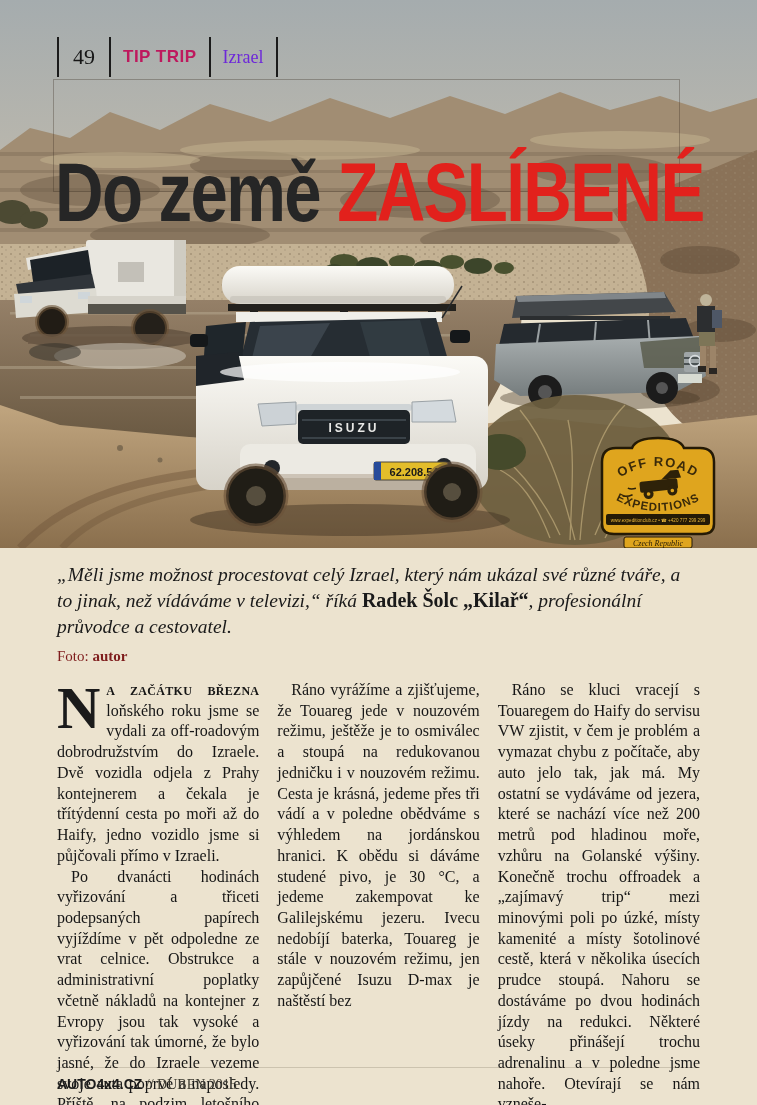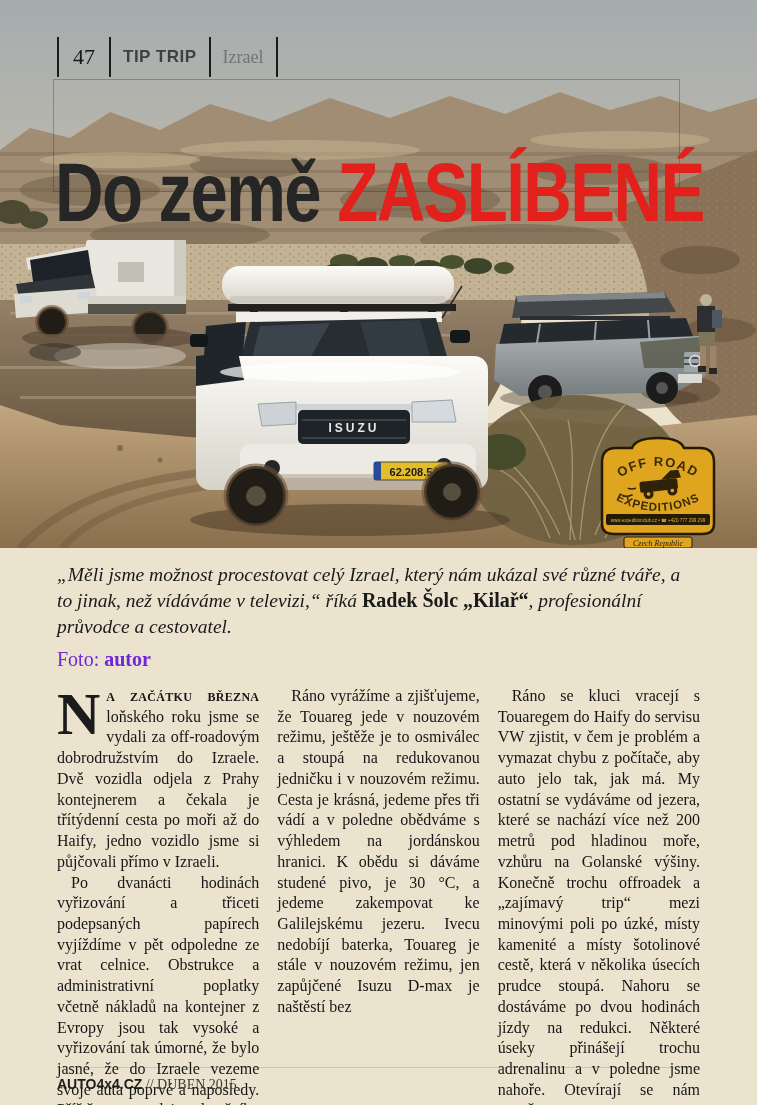--- a/index.html
+++ b/index.html
@@ -6,35 +6,35 @@
   .page{position:relative;width:757px;height:1105px;background:#ece3cf;overflow:hidden;
         font-family:"Liberation Serif",serif;}
   
   .photo-wrap{position:absolute;top:0;left:0;width:757px;height:548px;}
   .photo-wrap svg{display:block;}
   
   .kicker{position:absolute;top:36px;left:57px;display:flex;align-items:center;height:42px;}
   .kicker .vbar{width:2px;height:40px;background:#1b1b1b;}
   .kicker .pageno{font-size:22px;color:#161616;margin:0 14px;}
   .kicker .sec{font-family:"Liberation Sans",sans-serif;font-weight:bold;font-size:17px;
-               letter-spacing:.5px;color:#404040;margin:0 12px;}
-  .kicker .topic{font-size:18px;color:#737373;margin:0 12px;}
+               letter-spacing:.5px;color:#be185d;margin:0 12px;}
+  .kicker .topic{font-size:18px;color:#6d28d9;margin:0 12px;}
   .title-frame{position:absolute;top:79px;left:53px;width:625px;height:111px;
                border:1px solid rgba(55,45,32,.32);}
   .headline{position:absolute;top:94px;left:55px;white-space:nowrap;
             font-family:"Liberation Sans",sans-serif;font-weight:bold;font-size:84px;
             transform:scaleX(.80);transform-origin:left top;letter-spacing:-2px;line-height:1;}
   .headline .t-black{color:#262626;}
   .headline .t-red{color:#e2211c;}
   
   .content{position:absolute;top:548px;left:0;width:757px;height:557px;background:#ece3cf;
            box-sizing:border-box;padding:12px 57px 0 57px;color:#1b1b1b;}
   .quote{margin:2px 0 0 0;font-size:19.5px;line-height:1.3;font-style:italic;color:#1a1a1a;}
   .quote strong{font-style:normal;font-size:20px;}
-  .credit{margin:9px 0 0 0;font-size:20px;color:#6d28d9;}
+  .credit{margin:9px 0 0 0;font-size:15px;color:#7f1d1d;}
   .credit b{font-weight:bold;}
   .cols{display:flex;gap:18px;margin-top:15px;}
   .col{width:203px;font-size:16px;line-height:1.295;text-align:justify;color:#161616;}
   .col p{margin:0;}
   .col p.indent{text-indent:14px;}
   .dropcap{float:left;font-weight:bold;font-size:60px;line-height:48px;padding:4px 6px 0 0;color:#1b1b1b;}
   .leadin{font-weight:bold;font-size:12px;letter-spacing:.3px;}
   .footer{position:absolute;left:57px;right:57px;bottom:12px;border-top:1px solid rgba(60,50,35,.18);
           padding-top:8px;font-size:14px;color:#3c3a30;}
   .footer .brand{font-family:"Liberation Sans",sans-serif;font-weight:bold;color:#1c1c1c;}
@@ -288,21 +288,21 @@
       </text>
       <rect x="14" y="78" width="104" height="11" rx="2" fill="#241a06"></rect>
       <text x="66" y="86" text-anchor="middle" font-family="Liberation Sans, sans-serif" font-size="4.6" fill="#e7b53a">www.expeditionclub.cz • ☎ +420 777 299 299</text>
       <rect x="32" y="101" width="68" height="11" rx="2" fill="#dfa51e" stroke="#241a06" stroke-width="1"></rect>
       <text x="66" y="109.5" text-anchor="middle" class="badge-script" font-family="Liberation Serif, serif" font-style="italic" font-size="8" fill="#241a06">Czech Republic</text>
     </g>
   </svg>
 
     <div class="kicker">
       <div class="vbar"></div>
-      <span class="pageno">47</span>
+      <span class="pageno">49</span>
       <div class="vbar"></div>
       <span class="sec">TIP TRIP</span>
       <div class="vbar"></div>
       <span class="topic">Izrael</span>
       <div class="vbar"></div>
     </div>
 
     <div class="title-frame"></div>
     <h1 class="headline"><span class="t-black">Do země</span> <span class="t-red">ZASLÍBENÉ</span></h1>
   </div>

